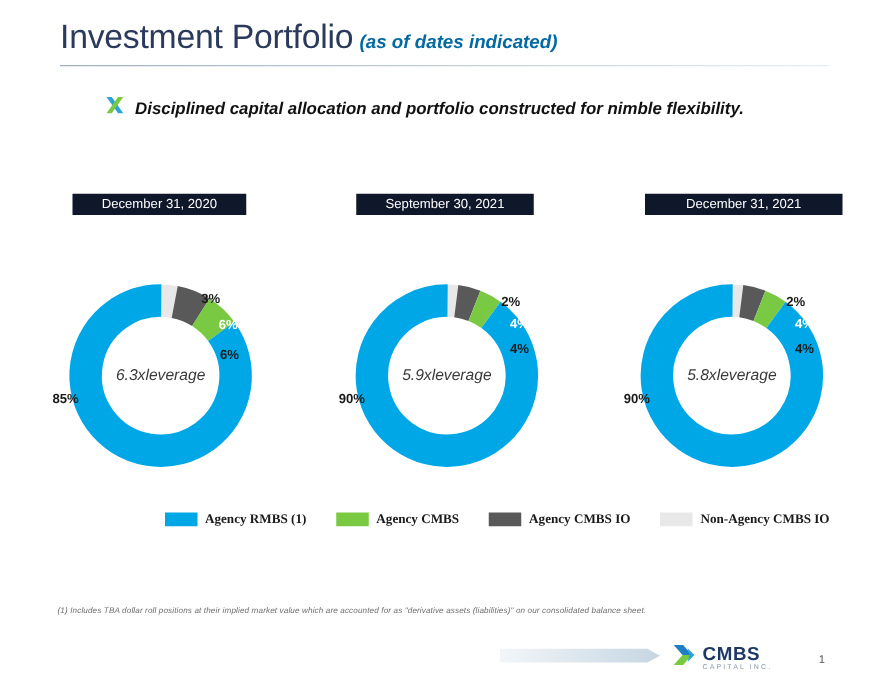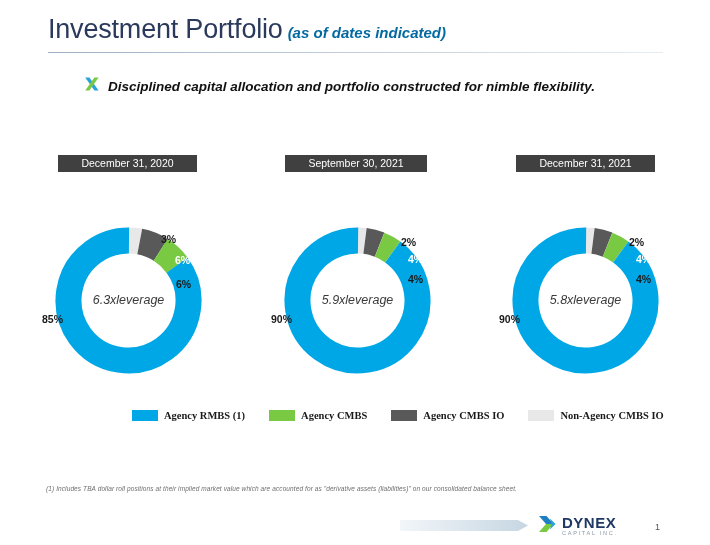--- a/index.html
+++ b/index.html
@@ -62,25 +62,25 @@
 
   
   .date-badge {
     position: absolute;
     top: 155px;
     height: 17px;
     line-height: 17px;
     text-align: center;
     color: #ffffff;
     font-size: 10.5px;
-    background: #404040;
+    background: #0f172a;
   }
   #date-badge-0 { left: 58px;  width: 139px; }
   #date-badge-1 { left: 285px; width: 142px; }
-  #date-badge-2 { left: 516px; width: 139px; }
+  #date-badge-2 { left: 516px; width: 158px; }
 
   
   .donut-wrap {
     position: absolute;
     top: 218px;
     width: 165px;
     height: 165px;
   }
   #donut-wrap-0 { left: 46px; }
   #donut-wrap-1 { left: 275px; }
@@ -310,18 +310,18 @@
 
 <div id="brand-logo">
   <span>
     <svg width="19" height="20" viewBox="0 0 19 20" aria-hidden="true">
       <path d="M1 2 L8.5 2 L15.5 10 L8 10 Z" fill="#1F7FC4"></path>
       <path d="M8 10 L15.5 10 L8.5 18 L1 18 Z" fill="#7AC943"></path>
       <path d="M12 4.5 L17.5 10 L12 15.5 L13.6 10 Z" fill="#29A3DC"></path>
     </svg>
   </span>
   <span id="brand-text">
-    <span id="brand-name">DYNEX</span>
+    <span id="brand-name">CMBS</span>
     <span id="brand-tagline">CAPITAL INC.</span>
   </span>
 </div>
 
 <div id="page-number">1</div>
 
 </body></html>

